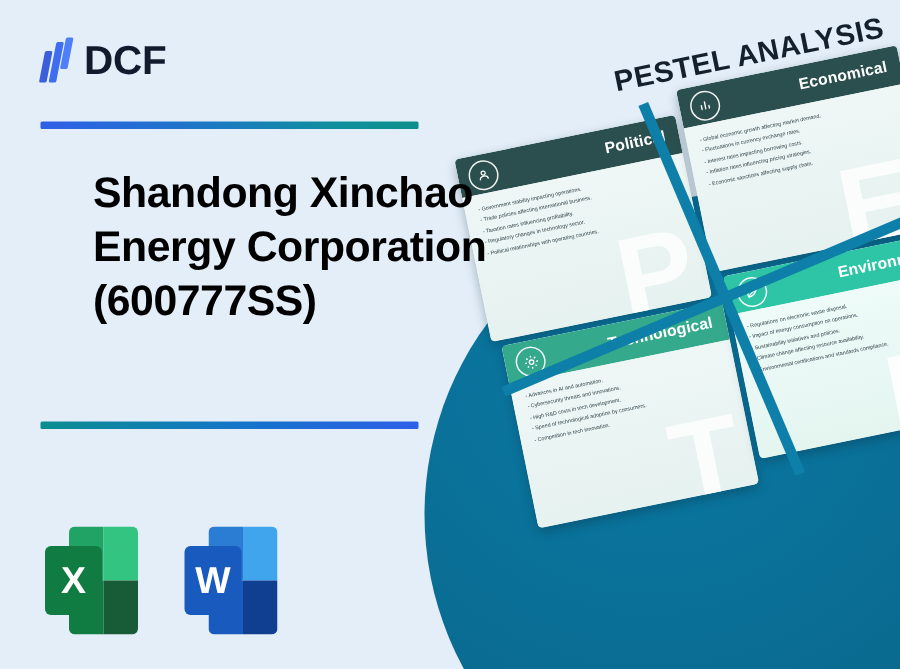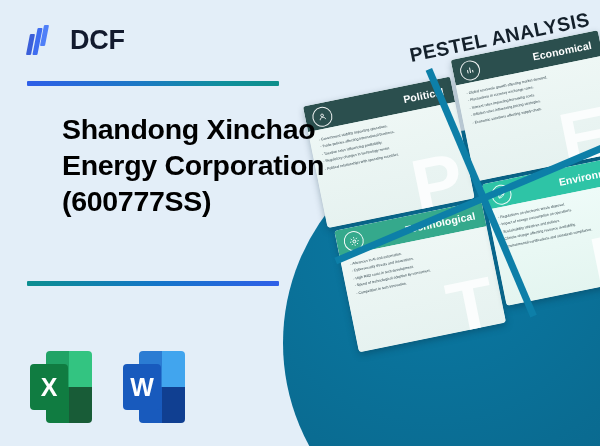--- a/index.html
+++ b/index.html
@@ -8,21 +8,21 @@
     background:#e2eef8;
     font-family:"Liberation Sans", sans-serif;
     overflow:hidden;
     position:relative;
   }
   #page{position:absolute;inset:0;overflow:hidden;background:#e3eef8;}
 
   
   .left{position:absolute;left:0;top:0;width:320px;height:446px;z-index:40;}
 
-  .logo{position:absolute;left:27px;top:25px;display:flex;align-items:center;gap:18px;}
+  .logo{position:absolute;left:27px;top:25px;display:flex;align-items:center;gap:4px;}
   .logo-mark{position:relative;width:25px;height:30px;}
   .logo-mark i{position:absolute;display:block;width:5px;border-radius:1px;transform:skewX(-11deg);}
   .logo-mark i.b1{left:1px;top:9px;height:21px;background:#3b5fd9;}
   .logo-mark i.b2{left:8px;top:3px;height:27px;background:#3f6df0;}
   .logo-mark i.b3{left:15px;top:0px;height:21px;background:#4f7ff8;}
   .logo-text{font-size:27px;font-weight:600;color:#121a2e;letter-spacing:-.2px;line-height:1;}
 
   .rule{position:absolute;left:27px;height:5px;width:252px;border-radius:1px;}
   .rule.top{top:81px;background:linear-gradient(90deg,#2f5fe8 0%,#1c79c4 45%,#0f8f9c 78%,#0e8f8b 100%);}
   .rule.bot{top:281px;background:linear-gradient(90deg,#0c8e90 0%,#1475c9 52%,#2f5fe8 100%);}

